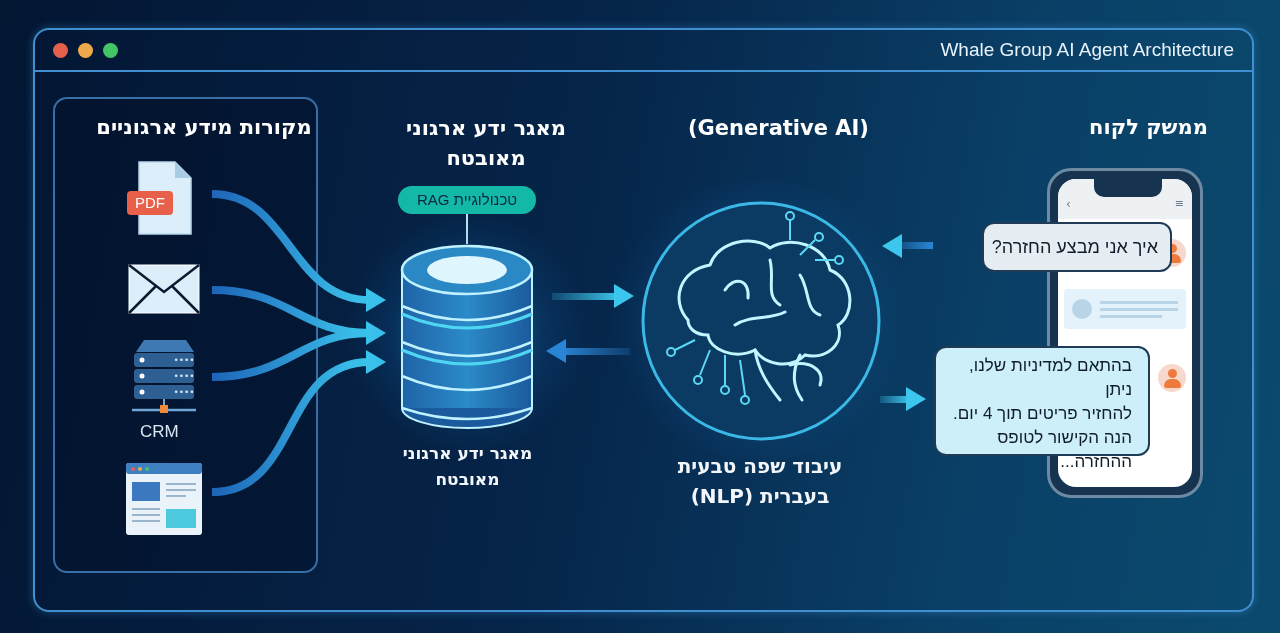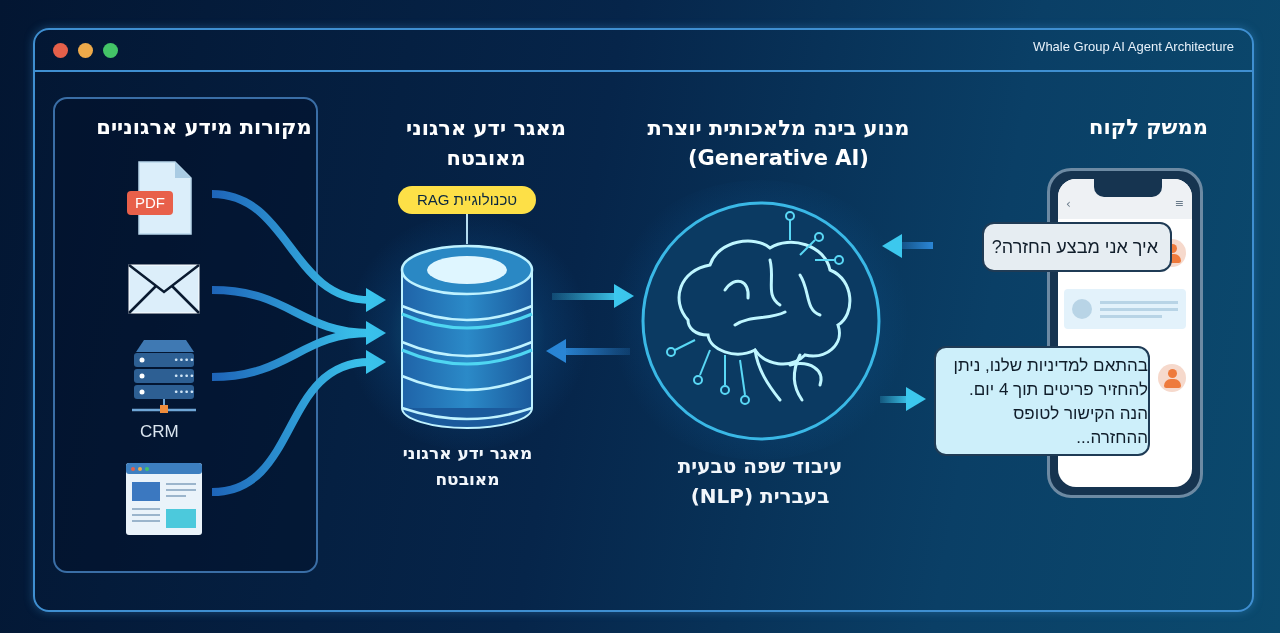--- a/index.html
+++ b/index.html
@@ -18,57 +18,57 @@
   .titlebar {
     position: absolute; left: 0; top: 0; right: 0; height: 42px;
     border-bottom: 2px solid #3f8fd1;
   }
   .dot { position: absolute; top: 13px; width: 15px; height: 15px; border-radius: 50%; }
   .dot.red { left: 18px; background: #e5604a; }
   .dot.yellow { left: 43px; background: #eeaa4a; }
   .dot.green { left: 68px; background: #43c467; }
   .window-title {
     position: absolute; right: 18px; top: 9px;
-    font-family: "Liberation Sans", sans-serif; font-size: 13px; color: #e8f2fb;
+    font-family: "Liberation Sans", sans-serif; font-size: 19px; color: #e8f2fb;
   }
   .sources-panel {
     position: absolute; left: 53px; top: 97px; width: 265px; height: 476px;
     border: 2px solid #3a6ea6; border-radius: 14px;
     background: rgba(2,16,40,0.45);
   }
   .heading {
     position: absolute; font-family: "DejaVu Sans", sans-serif; font-weight: bold;
     color: #ffffff; font-size: 21px; text-align: center; line-height: 30px;
     direction: rtl;
     padding-left: 37px;
   }
   .sub-heading {
     position: absolute; font-weight: bold; color: #f2f6fb; font-size: 17px;
     text-align: center; line-height: 26px; direction: rtl;
   }
   .rag-pill {
     position: absolute; left: 398px; top: 186px; width: 138px; height: 28px;
-    border-radius: 14px; background: #fde047; color: #0a2740;
+    border-radius: 14px; background: #14b8a6; color: #0a2740;
     font-size: 15px; line-height: 28px; text-align: center; direction: rtl;
     font-family: "Liberation Sans", sans-serif;
   }
   .rag-line { position: absolute; left: 466px; top: 214px; width: 2px; height: 30px; background: #bfe3f2; }
   .glow {
     position: absolute; border-radius: 50%;
     background: radial-gradient(circle, rgba(40,200,240,0.45) 0%, rgba(20,120,200,0.15) 45%, rgba(0,0,0,0) 70%);
   }
   svg { position: absolute; overflow: visible; }
   .chat-bubble {
     position: absolute; border: 2px solid #1f3b55; border-radius: 12px;
     font-family: "Liberation Sans", sans-serif; color: #101d2a; direction: rtl; text-align: right;
   }
   .bubble-q { left: 934px; top: 222px; width: 190px; height: 50px; background: #e6edf2;
     font-size: 18px; line-height: 46px; padding-right: 12px; margin-left: 48px; }
   .bubble-a { left: 934px; top: 346px; width: 216px; height: 110px; background: #cdeffa;
-    font-size: 17px; line-height: 24px; padding: 6px 0 6px 10px; }
+    font-size: 17px; line-height: 24px; padding: 6px 16px 6px 10px; }
   .phone {
     position: absolute; left: 1047px; top: 168px; width: 156px; height: 330px;
     border-radius: 24px; background: #163450; border: 3px solid #6d8aa3;
   }
   .phone-screen {
     position: absolute; left: 8px; top: 8px; right: 8px; bottom: 8px;
     background: #ffffff; border-radius: 18px; overflow: hidden;
   }
   .phone-topbar { position: absolute; left: 0; right: 0; top: 0; height: 40px; background: #eef1f4; }
   .notch { position: absolute; left: 36px; top: 0; width: 68px; height: 18px; background: #163450; border-radius: 0 0 10px 10px; }
@@ -203,21 +203,20 @@
   <path d="M2 164 Q67 186 132 164" fill="none" stroke="#bff2ff" stroke-width="2.5"></path>
   <ellipse cx="67" cy="26" rx="65" ry="24" fill="#2a88c4" stroke="#bff2ff" stroke-width="2.5"></ellipse>
   <ellipse cx="67" cy="26" rx="40" ry="14" fill="#dff6ff"></ellipse>
 </svg>
 <div class="sub-heading" style="left:370px; top:440px; width:195px;">
   <div>מאגר ידע ארגוני</div>
   <div>מאובטח</div>
 </div>
 
 <div class="heading" style="left:600px; top:113px; width:320px;">
-  <div>מנוע בינה מלאכותית יוצרת</div>
   <div style="direction:ltr;">(Generative AI)</div>
 </div>
 <div class="glow" style="left:600px; top:180px; width:320px; height:280px;"></div>
 <svg style="left:640px; top:200px;" width="242" height="242">
   <circle cx="121" cy="121" r="118" fill="#0b3a62" stroke="#3ab8e6" stroke-width="3"></circle>
   <g fill="none" stroke="#bff6ff" stroke-width="3" stroke-linecap="round">
     <path d="M48 120 C 30 100, 40 70, 70 65 C 78 40, 115 35, 130 48 C 150 35, 185 45, 190 70 C 215 80, 215 115, 198 125 C 205 145, 185 160, 165 155 C 150 170, 125 165, 115 150 C 95 160, 70 150, 68 135 C 55 135, 48 128, 48 120 Z"></path>
     <path d="M115 150 C 118 170, 128 185, 140 200"></path>
     <path d="M160 155 C 150 175, 155 190, 162 200"></path>
     <path d="M150 165 C 170 160, 185 170, 180 185"></path>

